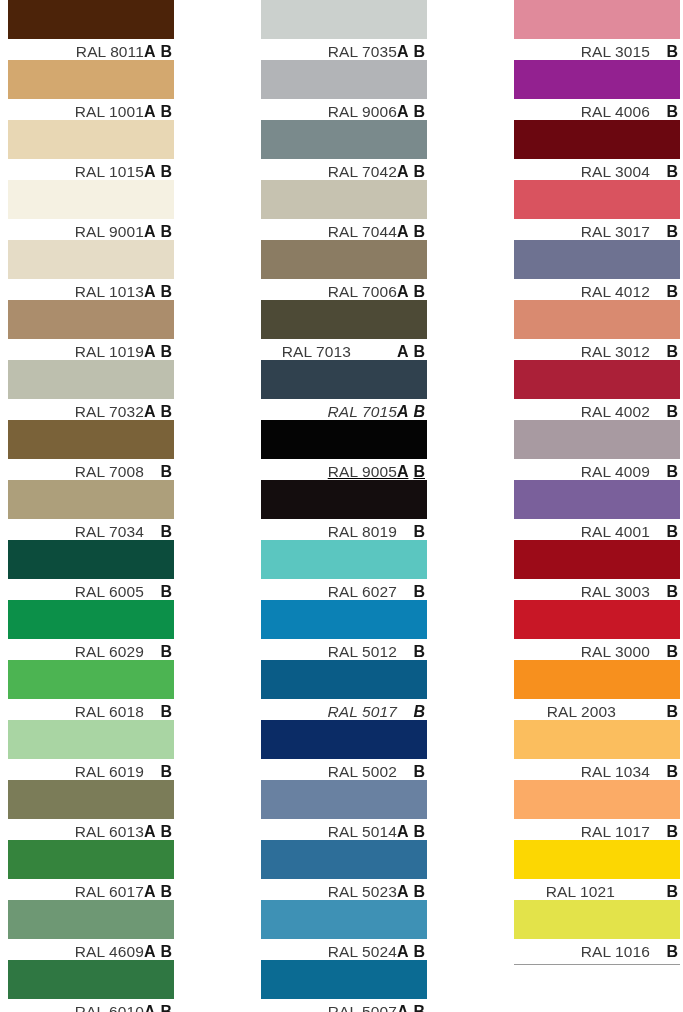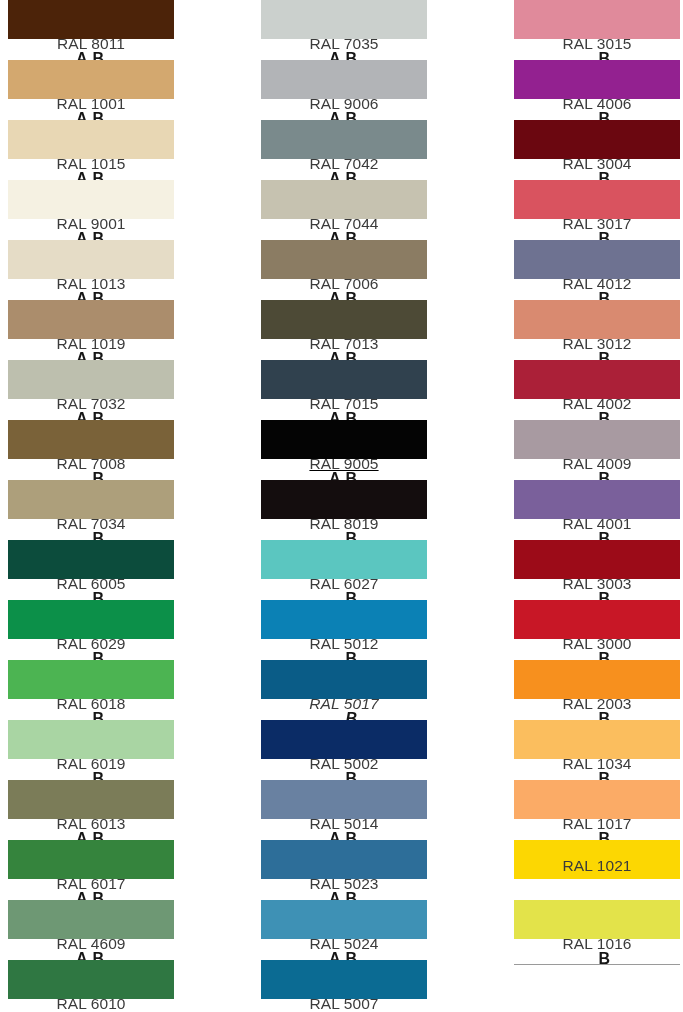--- a/index.html
+++ b/index.html
@@ -47,23 +47,22 @@
     height: 39px;
     display: block;
     box-sizing: border-box;
   }
   .swatch-label-row {
     width: 166px;
     height: 26px;
     box-sizing: border-box;
     border-bottom: 1.5px solid #9a9a9a;
     display: flex;
-    flex-direction: column;
     align-items: center;
-    justify-content: center;
+    justify-content: flex-end;
     padding: 0 1px 0 0;
   }
   .swatch-name {
     font-family: "Liberation Sans", sans-serif;
     font-size: 15.5px;
     color: #3b3b3b;
     letter-spacing: 0.1px;
     white-space: nowrap;
     line-height: 1;
     padding-left: 1px;
@@ -311,31 +310,31 @@
         <div class="swatch-label-row" style="border-bottom-color: rgb(154, 154, 154);">
           <span class="swatch-name">RAL 7006</span>
           <span class="grade-group">
             <span class="grade">A</span>
             <span class="grade">B</span>
           </span>
         </div>
       </div>
       <div class="swatch-card">
         <div class="swatch-color" style="background-color: rgb(77, 74, 54);"></div>
-        <div class="swatch-label-row" style="border-bottom-color: rgb(154, 154, 154);">
+        <div class="swatch-label-row" style="border-bottom-color: rgb(154, 154, 154); gap: 46px;">
           <span class="swatch-name">RAL 7013</span>
           <span class="grade-group">
             <span class="grade">A</span>
             <span class="grade">B</span>
           </span>
         </div>
       </div>
       <div class="swatch-card">
         <div class="swatch-color" style="background-color: rgb(48, 65, 78);"></div>
-        <div class="swatch-label-row" style="border-bottom-color: rgb(154, 154, 154);">
+        <div class="swatch-label-row" style="border-bottom-color: rgb(154, 154, 154); font-style: italic;">
           <span class="swatch-name">RAL 7015</span>
           <span class="grade-group">
             <span class="grade">A</span>
             <span class="grade">B</span>
           </span>
         </div>
       </div>
       <div class="swatch-card">
         <div class="swatch-color" style="background-color: rgb(4, 4, 4);"></div>
         <div class="swatch-label-row" style="border-bottom-color: rgb(154, 154, 154); text-decoration: underline;">
@@ -544,21 +543,21 @@
         <div class="swatch-label-row" style="border-bottom-color: rgb(154, 154, 154);">
           <span class="swatch-name">RAL 3000</span>
           <span class="grade-group">
             <span class="grade hidden">A</span>
             <span class="grade">B</span>
           </span>
         </div>
       </div>
       <div class="swatch-card">
         <div class="swatch-color" style="background-color: rgb(247, 144, 30);"></div>
-        <div class="swatch-label-row" style="border-bottom-color: rgb(154, 154, 154);">
+        <div class="swatch-label-row" style="border-bottom-color: rgb(154, 154, 154); gap: 34px;">
           <span class="swatch-name">RAL 2003</span>
           <span class="grade-group">
             <span class="grade hidden">A</span>
             <span class="grade">B</span>
           </span>
         </div>
       </div>
       <div class="swatch-card">
         <div class="swatch-color" style="background-color: rgb(251, 190, 94);"></div>
         <div class="swatch-label-row" style="border-bottom-color: rgb(154, 154, 154);">

